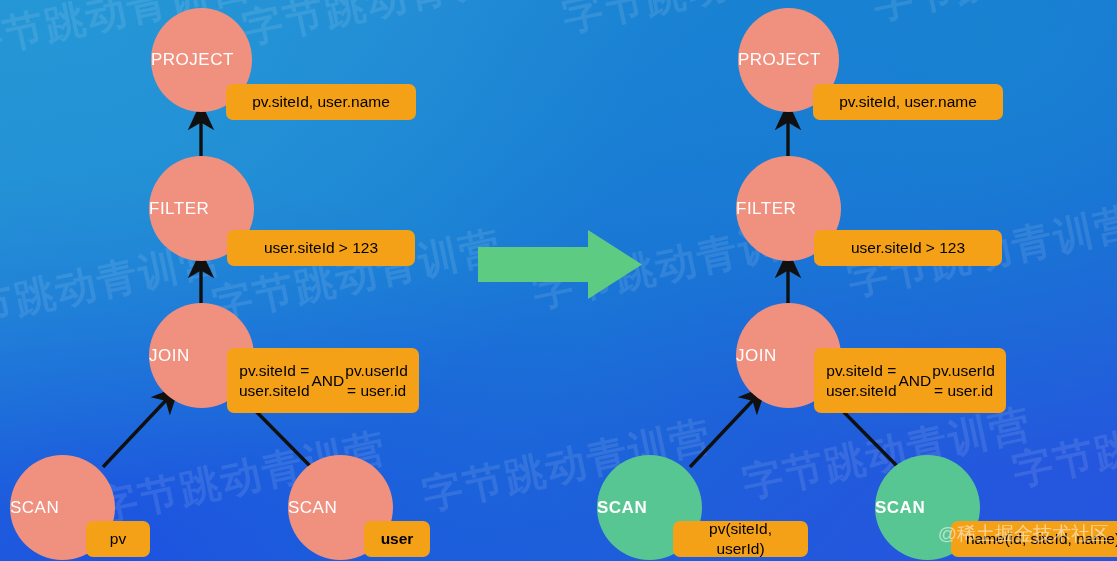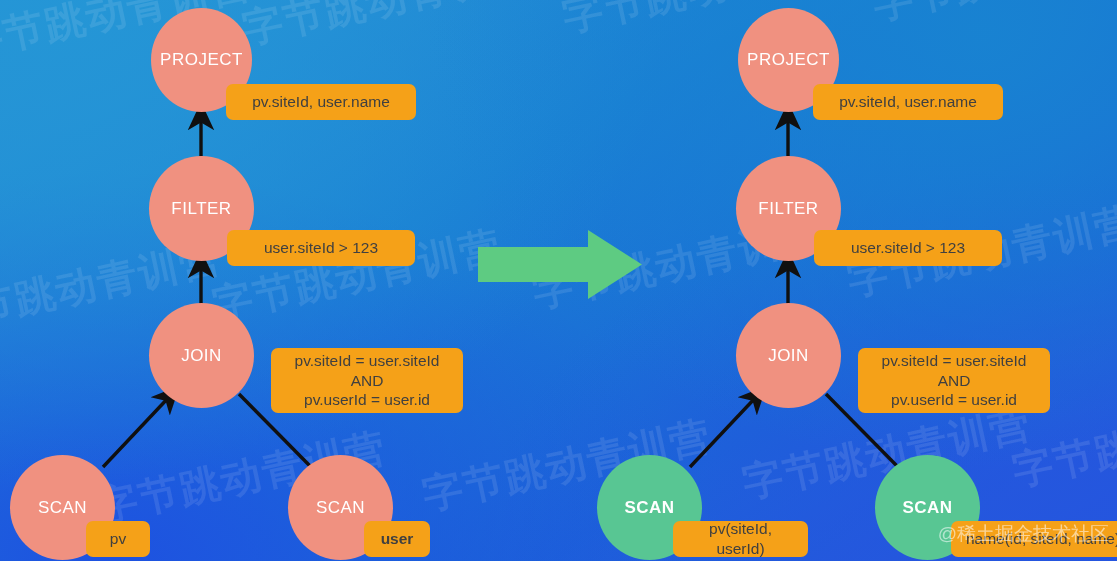--- a/index.html
+++ b/index.html
@@ -42,44 +42,44 @@
     height: 561px;
     pointer-events: none;
   }
 
   
   .node {
     position: absolute;
     border-radius: 50%;
     display: flex;
     align-items: center;
-    justify-content: center;
+    justify-content: flex-start;
     color: #ffffff;
     font-size: 17px;
     letter-spacing: 0.5px;
   }
   .node.salmon { background: #f09180; }
   .node.green  { background: #58c693; font-weight: bold; }
 
   
   .chip {
     position: absolute;
     background: #f5a118;
     border-radius: 7px;
-    color: #404040;
+    color: #000000;
     font-size: 15.5px;
     display: flex;
     align-items: center;
     justify-content: center;
     text-align: center;
     line-height: 1.28;
     padding: 18px 10px;
     box-sizing: border-box;
   }
-  .chip.multiline { flex-direction: column; margin-left: 44px; }
+  .chip.multiline { flex-direction: row; }
 
   
   #transform-arrow { position: absolute; left: 470px; top: 225px; }
 
   
   #attrib {
     position: absolute;
     right: 8px;
     bottom: 14px;
     color: rgba(255,255,255,0.55);

